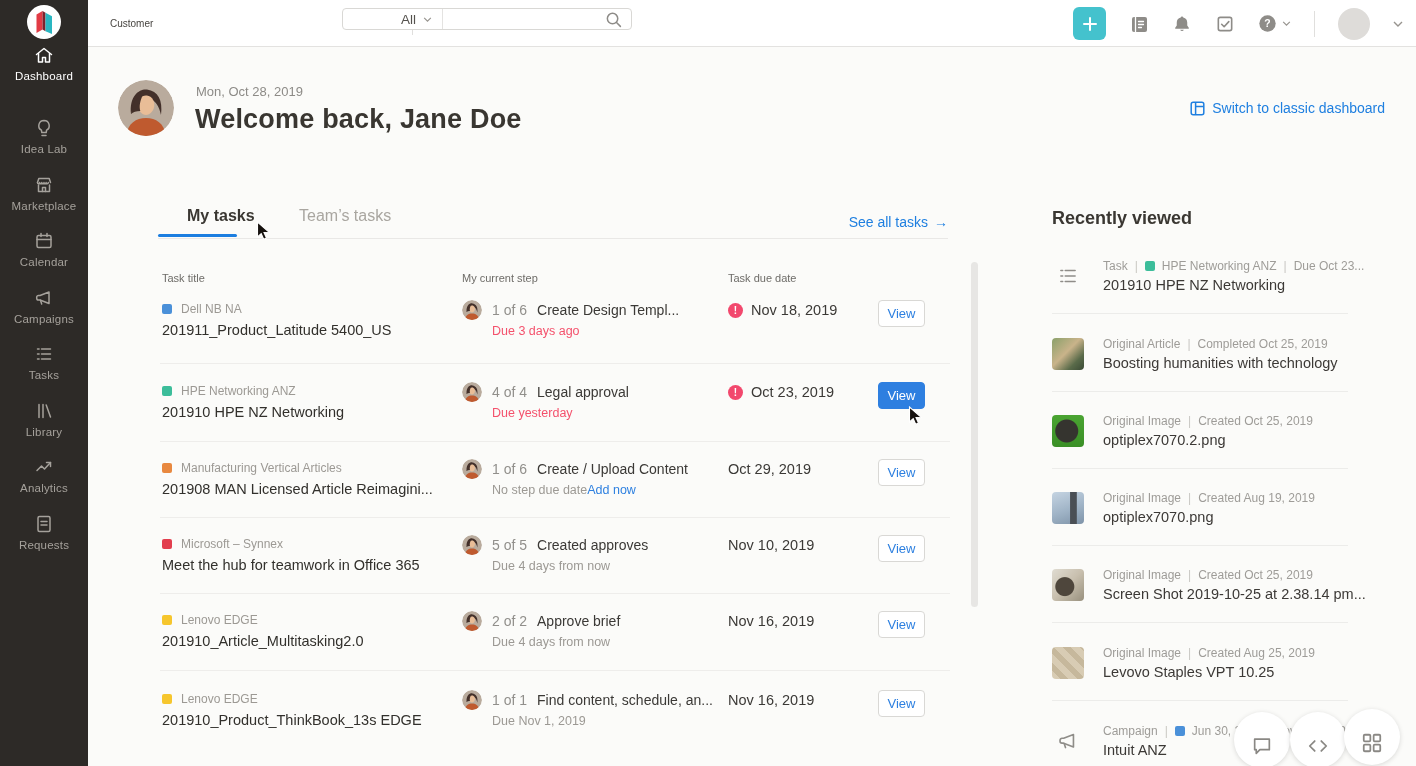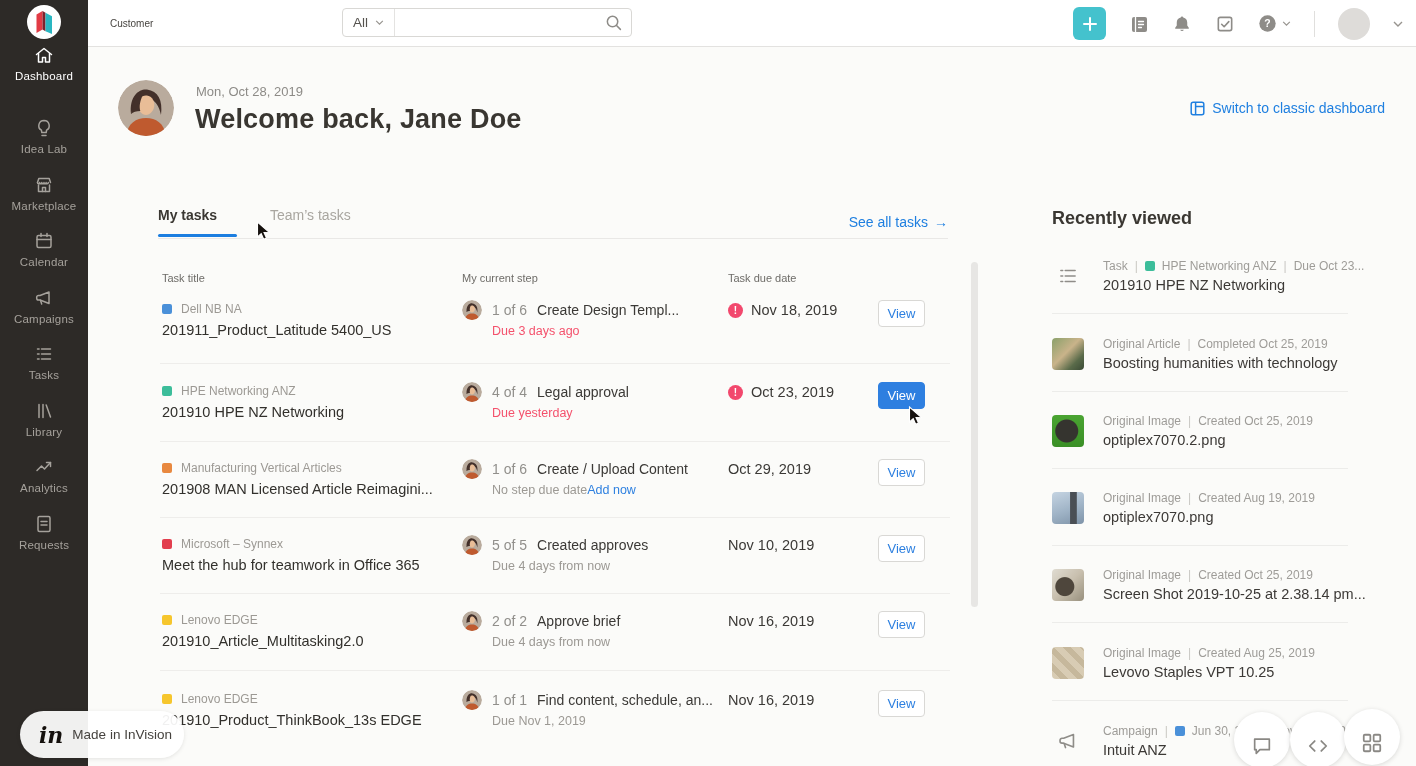--- a/index.html
+++ b/index.html
@@ -15,21 +15,21 @@
   .nav-label { display:block; margin-top:4px; font-size:11.5px; letter-spacing:.2px; }
   .nav-item.active { color:#ffffff; }
   .nav-item.active svg * { stroke:#ffffff; }
   .nav-icon svg * { fill:none; stroke:#a5a19b; stroke-width:1.5; stroke-linecap:round; stroke-linejoin:round; }
 
   
   .topbar { position:absolute; left:88px; top:0; width:1328px; height:47px; background:#ffffff; border-bottom:1px solid #e3e2e0; z-index:4; }
   .workspace { position:absolute; left:22px; top:0; height:46px; width:292px; display:flex; align-items:center; justify-content:space-between; cursor:pointer; }
   .workspace .ws-label { font-size:10px; color:#474440; }
   .tb-divider { position:absolute; left:324px; top:11px; width:1px; height:24px; background:#e0dfdd; }
-  .searchbox { position:absolute; left:254px; top:8px; width:290px; height:29px; border:1px solid #d9d8d5; border-radius:4px; background:#fff; display:flex; align-items:center; }
+  .searchbox { position:absolute; left:254px; top:8px; width:290px; height:22px; border:1px solid #d9d8d5; border-radius:4px; background:#fff; display:flex; align-items:center;padding-left:48px; }
   .scope { display:flex; align-items:center; gap:7px; padding:0 10px; height:100%; border-right:1px solid #e4e3e1; cursor:pointer; }
   .scope-label { font-size:13.5px; color:#55524e; }
   .searchbox input { flex:1; min-width:0; border:none; outline:none; height:100%; padding:0 8px; font-size:13px; color:#55524e; background:transparent; }
   .search-ic { margin-right:9px; display:flex; }
   .tb-right { position:absolute; right:0; top:0; height:47px; display:flex; align-items:center; gap:23px; padding-right:13px; }
   .create-btn { width:33px; height:33px; border:none; border-radius:6px; background:#44c2cd; cursor:pointer; display:flex; align-items:center; justify-content:center; }
   .tb-ic { display:flex; align-items:center; cursor:pointer; }
   .help-wrap { display:flex; align-items:center; gap:5px; cursor:pointer; }
   .tb-divider2 { width:1px; height:26px; background:#e0dfdd; }
   .tb-avatar { width:32px; height:32px; border-radius:50%; background:#dedcd9; cursor:pointer; }
@@ -37,21 +37,21 @@
 
   
   .content { position:absolute; left:88px; top:47px; width:1328px; height:719px; }
   .hdr-avatar { position:absolute; left:30px; top:33px; width:56px; height:56px; border-radius:50%; overflow:hidden; }
   .hdr-avatar svg { display:block; }
   .hdr-date { position:absolute; left:108px; top:37px; font-size:13px; color:#8d8b87; }
   .hdr-title { position:absolute; left:107px; top:57px; font-size:27px; font-weight:bold; color:#393631; letter-spacing:.2px; }
   .switch-link { position:absolute; right:31px; top:53px; display:flex; align-items:center; gap:7px; color:#1e7fe0; font-size:14px; cursor:pointer; }
 
   
-  .tab { position:absolute; top:160px; font-size:14px; cursor:pointer; }
+  .tab { position:absolute; top:160px; font-size:16px; cursor:pointer;margin-left:29px; }
   .tab-my { left:70px; color:#3a3732; font-weight:bold; }
   .tab-team { left:182px; color:#a9a6a0; }
   .tab-underline { position:absolute; left:70px; top:187px; width:79px; height:3px; background:#1c7ee0; border-radius:2px; }
   .tabs-divider { position:absolute; left:70px; top:191px; width:790px; height:1px; background:#e9e8e6; }
   .see-all { position:absolute; right:468px; top:167px; color:#1e7fe0; font-size:14px; cursor:pointer; display:flex; gap:6px; align-items:center; }
   .col-h { position:absolute; top:225px; font-size:11px; color:#6e6c68; }
   .task-row { position:absolute; left:72px; width:790px; height:72px; }
   .row-divider { position:absolute; left:72px; width:790px; height:1px; background:#eeedeb; }
   .t-camp { position:absolute; left:2px; top:2px; display:flex; align-items:center; gap:9px; }
   .swatch { width:10px; height:10px; border-radius:2px; flex-shrink:0; }
@@ -562,24 +562,20 @@
   </div>
   <div class="fab" style="left:1344px; top:709px">
     <svg viewBox="0 0 20 20" width="22" height="22">
         <rect x="2.5" y="2.5" width="6" height="6" rx="1"></rect>
         <rect x="11.5" y="2.5" width="6" height="6" rx="1"></rect>
         <rect x="2.5" y="11.5" width="6" height="6" rx="1"></rect>
         <rect x="11.5" y="11.5" width="6" height="6" rx="1"></rect>
       </svg>
   </div>
 
-  <div class="badge">
-    <span class="badge-logo">in</span>
-    <span class="badge-text">Made in InVision</span>
-  </div>
 
   <span class="cursor" style="left:256px; top:221px;">
     <svg viewBox="0 0 20 20" width="20" height="20">
         <use href="#arrow-cursor"></use>
       </svg>
   </span>
   <span class="cursor" style="left:908px; top:406px;">
     <svg viewBox="0 0 20 20" width="20" height="20">
         <use href="#arrow-cursor"></use>
       </svg>

